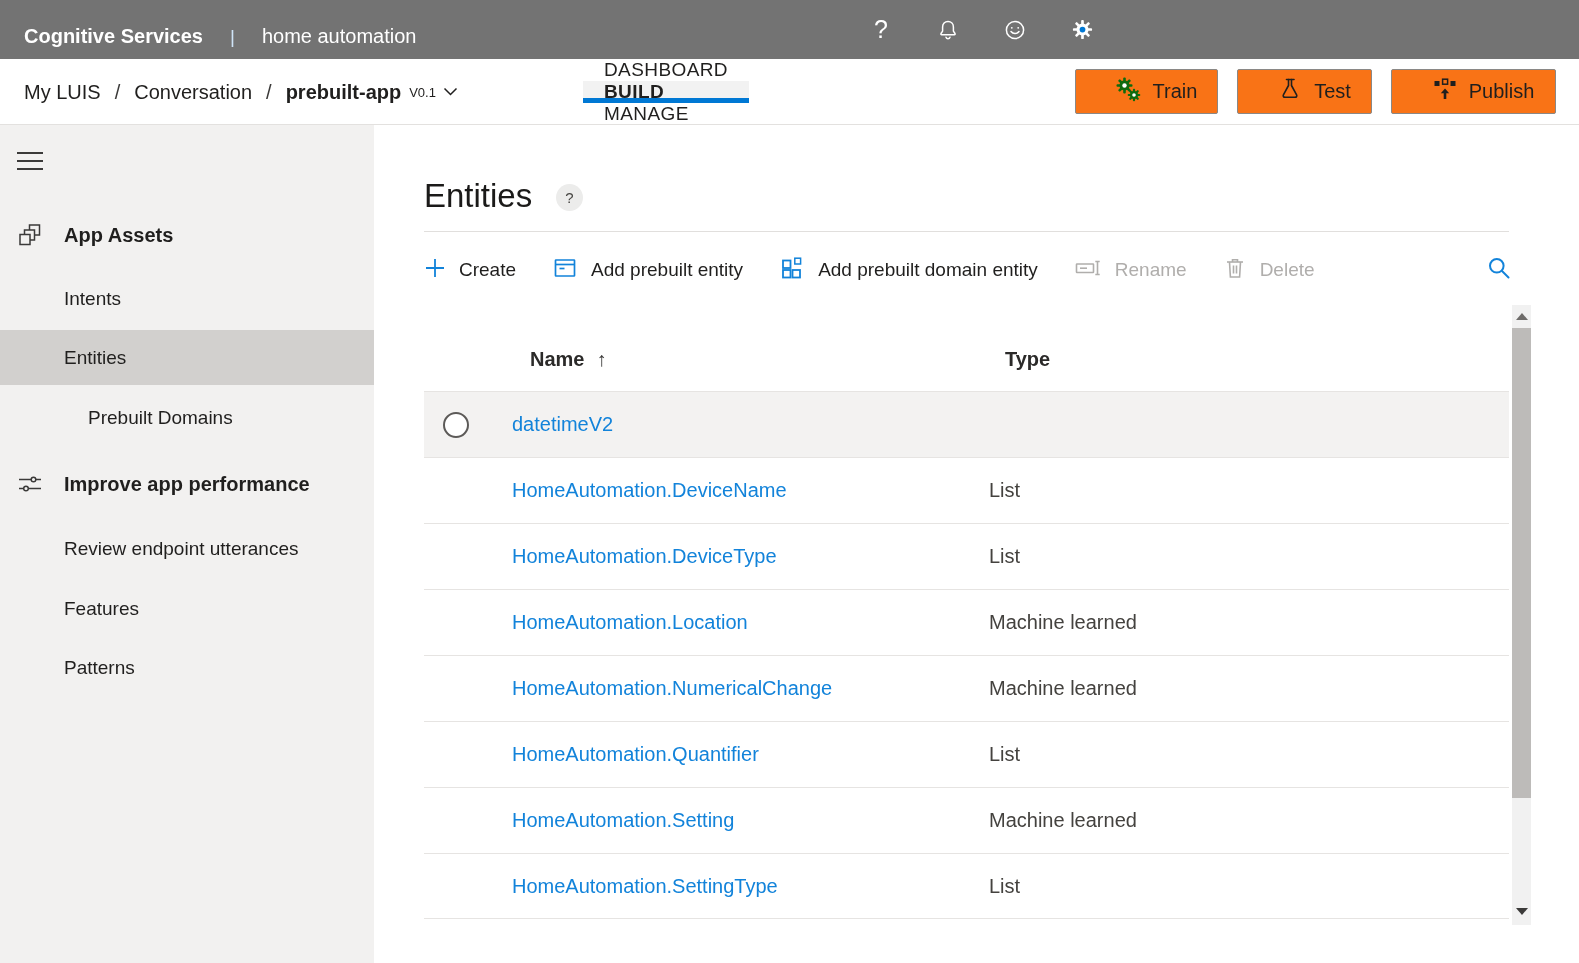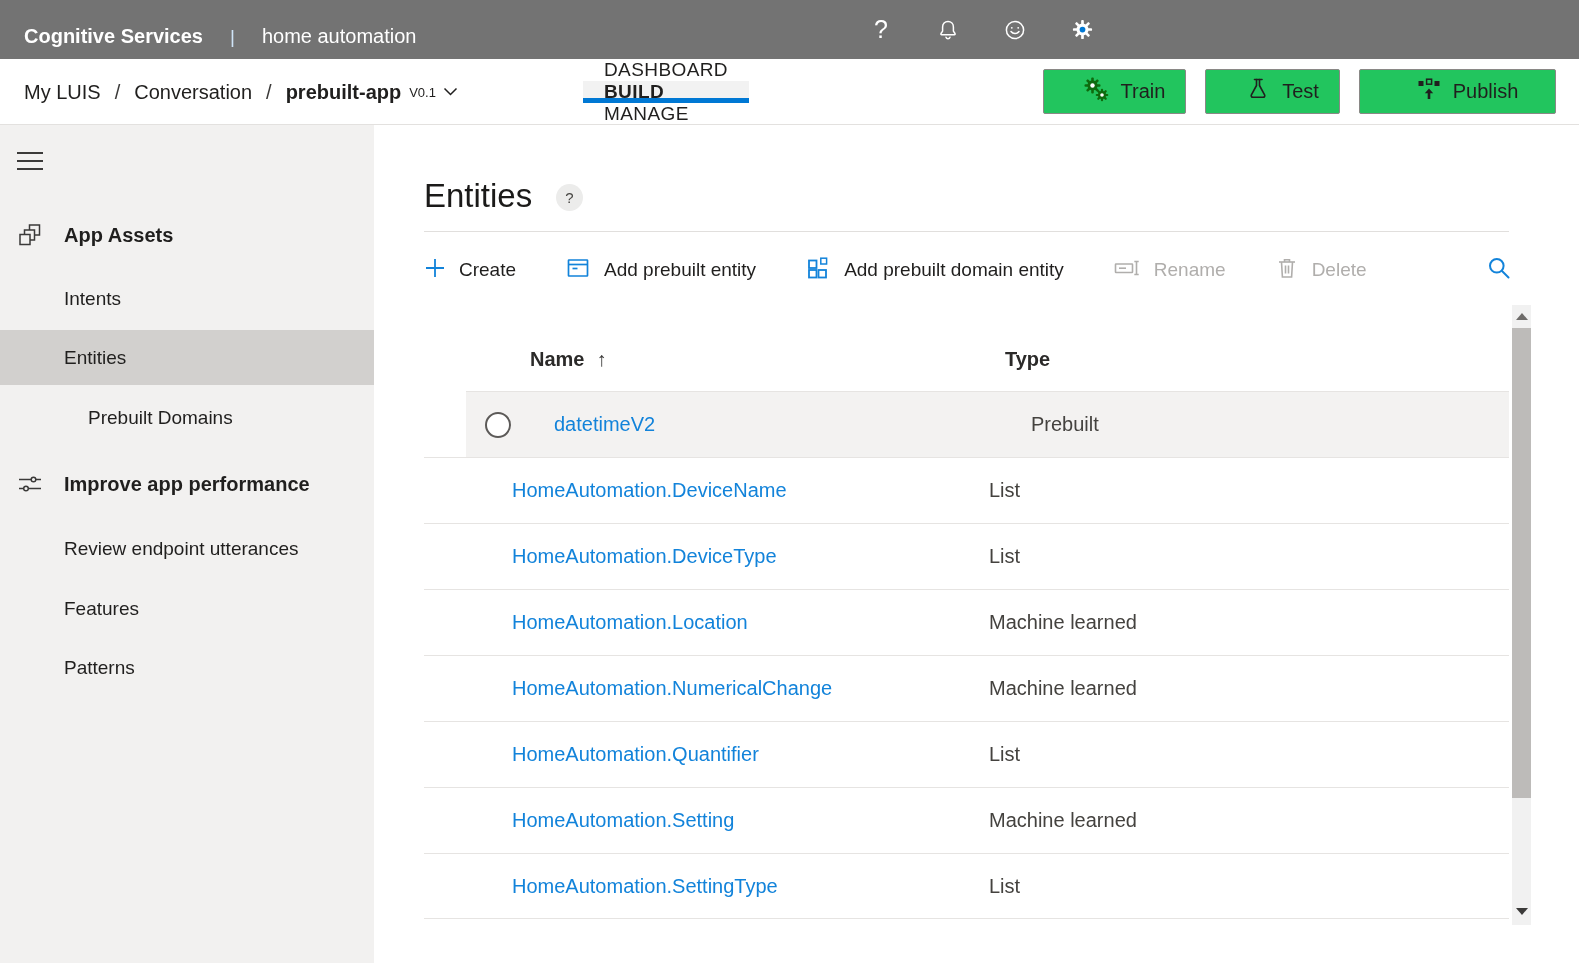--- a/index.html
+++ b/index.html
@@ -30,24 +30,24 @@
   .crumb-chev { margin-left:7px; display:inline-flex; }
 
   .tabs { position:absolute; left:583px; top:0; height:66px; display:flex;flex-direction:column; }
   .tab { position:relative; height:66px; display:flex; align-items:center;
     padding:0 21px; font-size:19px; letter-spacing:.4px; cursor:pointer; }
   .tab.active { background:#f2f2f2; font-weight:600; }
   .tab.active::after { content:""; position:absolute; left:0; right:0; bottom:0;
     height:5px; background:#0078d4; }
 
   .nav-actions { position:absolute; right:23px; top:10px; display:flex; gap:19px; }
-  .nav-btn { height:45px; background:#22c55e; border:1px solid #8a8886; border-radius:2px;
+  .nav-btn { height:45px; background:#f97316; border:1px solid #8a8886; border-radius:2px;
     display:flex; align-items:center; justify-content:center; gap:11px;
     font-size:20px; color:#201f1e; cursor:pointer;padding-left:19px; }
-  .btn-train { width:143px; } .btn-test { width:135px; } .btn-publish { width:197px; }
+  .btn-train { width:143px; } .btn-test { width:135px; } .btn-publish { width:165px; }
 
   
   .sidebar { position:absolute; left:0; top:125px; width:374px; bottom:0;
     background:#f2f1f0; }
   .hamburger { position:absolute; left:17px; top:27px; width:26px; height:18px;
     cursor:pointer; display:flex; flex-direction:column; justify-content:space-between; }
   .hamburger div { height:2px; background:#3b3a39; }
   .side-sec { position:absolute; left:0; width:374px; height:30px; display:flex;
     align-items:center;text-align:center; }
   .side-sec .sec-icon { position:absolute; left:17px; display:flex; }
@@ -62,35 +62,35 @@
   .main { position:absolute; left:374px; top:125px; right:0; bottom:0; background:#fff; }
   .page-title { position:absolute; left:50px; top:52px; font-size:33px;
     font-weight:400; color:#1b1a19; }
   .help-badge { position:absolute; left:182px; top:59px; width:27px; height:27px;
     border-radius:50%; background:#ececeb; color:#464542; font-size:15px;
     display:flex; align-items:center; justify-content:center; cursor:pointer; }
   .title-divider { position:absolute; left:50px; right:70px; top:106px; height:1px;
     background:#e1dfdd; }
 
   .toolbar { position:absolute; left:50px; right:110px; top:120px; height:50px;
-    display:flex; align-items:center; gap:49px; }
+    display:flex; align-items:center; gap:36px; }
   .tool-item { display:flex; align-items:center; gap:13px; cursor:pointer; }
   .tool-item .lbl { font-size:19px; color:#201f1e; }
   .tool-item.disabled .lbl { color:#b0aeac; }
   .search-btn { position:absolute; right:67px; top:130px; cursor:pointer; }
 
   .etable { position:absolute; left:50px; right:70px; top:205px; }
   .thead { position:relative; height:61px; }
   .th-name { position:absolute; left:106px; top:18px; font-size:20px; font-weight:600;
     color:#2b2a29; cursor:pointer; }
   .sort-arrow { font-weight:400; font-size:20px; color:#3b3a39; margin-left:12px; }
   .th-type { position:absolute; left:581px; top:18px; font-size:20px; font-weight:600;
     color:#2b2a29; cursor:pointer; }
   .trow { display:flex; align-items:center; height:66px; border-top:1px solid #e6e4e2; }
-  .trow.selected { background:#f3f2f1;margin-left:42px; }
+  .trow.selected { background:#f3f2f1; }
   .trow:last-child { border-bottom:1px solid #e6e4e2; }
   .cell-radio { width:88px; display:flex; align-items:center; }
   .radio { width:26px; height:26px; margin-left:19px; border:2px solid #5c5a58;
     border-radius:50%; background:#fff; cursor:pointer; }
   .cell-name { width:477px; }
   .cell-name a { font-size:20px; color:#1283da; text-decoration:none; cursor:pointer; }
   .cell-type { flex:1; font-size:20px; color:#44423f; }
   .trow.no-radio .cell-name { margin-left:88px; }
 
   
@@ -343,21 +343,20 @@
         <span>Name</span><span class="sort-arrow">↑</span>
       </span>
       <span class="th-type">Type</span>
     </div>
 
     <div class="trow selected">
       <div class="cell-radio">
           <span class="radio"></span>
         </div>
       <div class="cell-name"><a>datetimeV2</a></div>
-      <div class="cell-type">Prebuilt</div>
     </div>
     <div class="trow no-radio">
       <div class="cell-name"><a>HomeAutomation.DeviceName</a></div>
       <div class="cell-type">List</div>
     </div>
     <div class="trow no-radio">
       <div class="cell-name"><a>HomeAutomation.DeviceType</a></div>
       <div class="cell-type">List</div>
     </div>
     <div class="trow no-radio">

